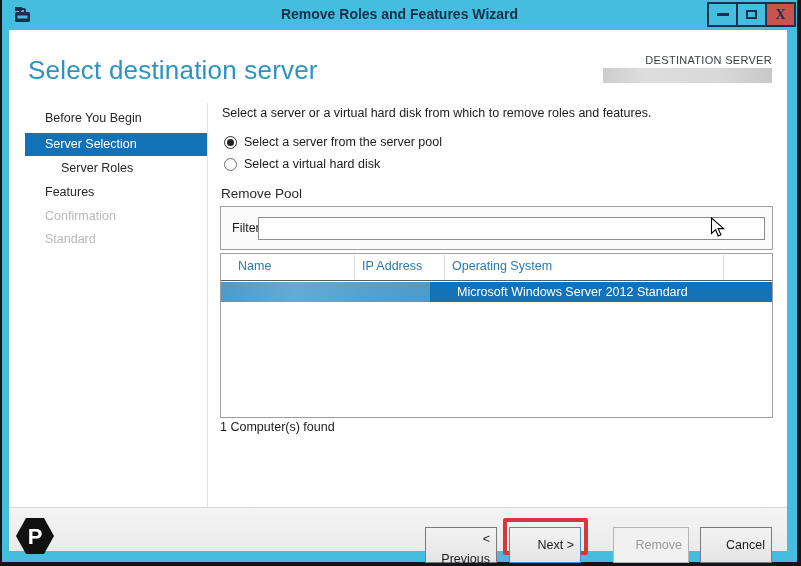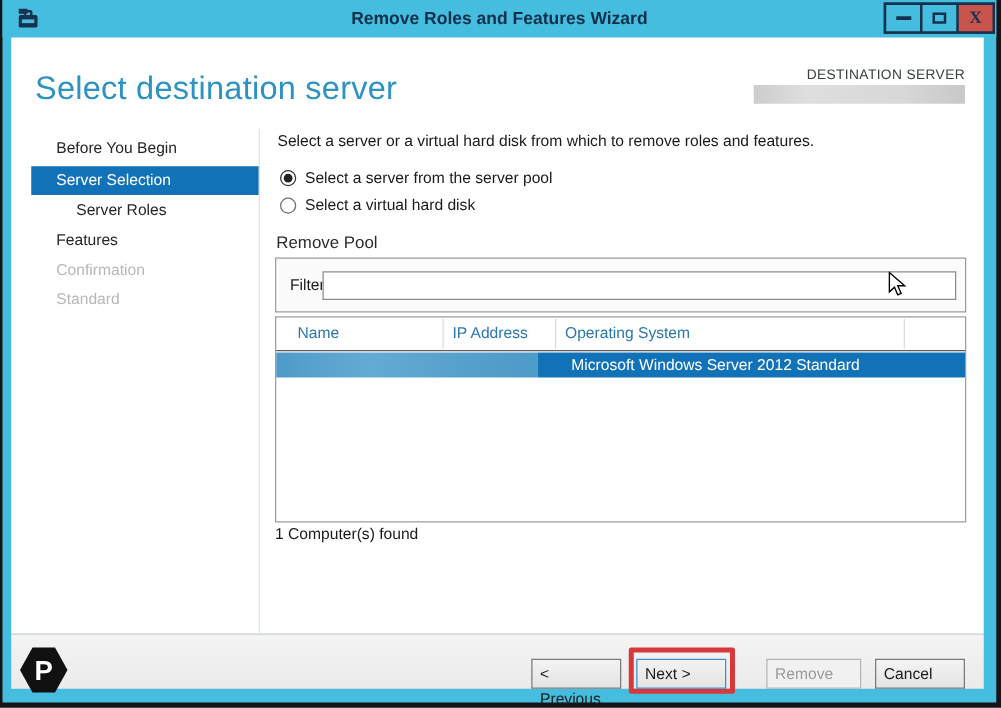--- a/index.html
+++ b/index.html
@@ -53,21 +53,21 @@
   .row-os{position:absolute;left:430px;top:282px;width:342px;height:20px;background:#1272b8;color:#ffffff;font-size:12.5px;line-height:20px;padding-left:27px;white-space:nowrap;}
   .count-text{position:absolute;left:220px;top:420px;font-size:12.5px;color:#1b1b1b;}
   .description{position:absolute;left:220px;top:439px;width:558px;font-size:12.4px;line-height:16px;color:#1b1b1b;}
 
   
   .mouse-cursor{position:absolute;left:710px;top:217px;}
 
   
   .logo{position:absolute;left:14px;top:515px;display:flex;align-items:center;}
   .logo-text{position:absolute;left:60px;top:521px;font-size:26px;font-weight:800;color:#111;letter-spacing:1px;text-shadow:0 1px 1px rgba(0,0,0,.25);}
-  .btn{position:absolute;top:527px;height:24px;border:1px solid #7a7a7a;background:linear-gradient(#f3f3f3,#e4e4e4);font-size:12.5px;color:#1c1c1c;text-align:left;line-height:20px;}
+  .btn{position:absolute;top:527px;height:36px;border:1px solid #7a7a7a;background:linear-gradient(#f3f3f3,#e4e4e4);font-size:12.5px;color:#1c1c1c;text-align:right;line-height:20px;}
   .btn.disabled{border-color:#b5b5b5;background:#f1f1f1;color:#9a9a9a;}
   .btn.default{border:1px solid #3d8fd1;}
   .red-highlight{position:absolute;left:503px;top:518px;width:85px;height:37px;border:4px solid #d6393b;border-radius:2px;}
 </style>
 </head>
 <body>
 
 <div class="stage">
 
   <div class="win-bg"></div>

